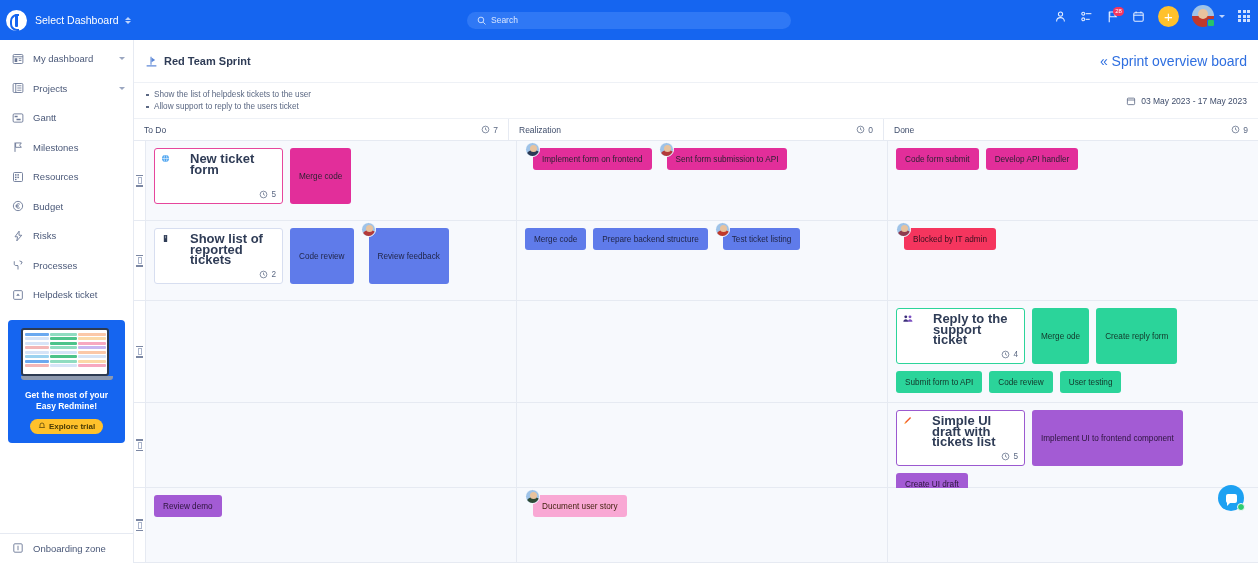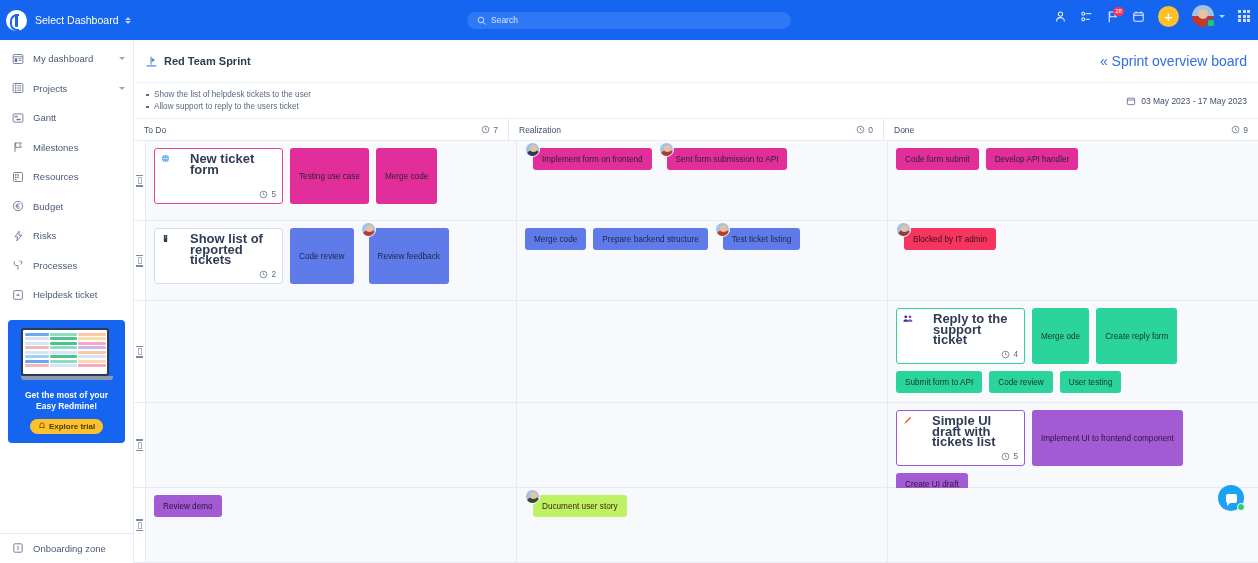--- a/index.html
+++ b/index.html
@@ -214,21 +214,21 @@
   .chip {
     min-height: 22px; border-radius: 3px; padding: 5px 9px;
     font-size: 8.2px; color: #2f3c56; display: flex; align-items: center;
     position: relative; cursor: pointer; white-space: nowrap;
   }
   .chip.pink   { background: #e22e9a; color: #2e2233; }
   .chip.blue   { background: #5f7bea; color: #21264a; }
   .chip.red    { background: #f5355e; color: #3a1020; }
   .chip.green  { background: #2bd49a; color: #13362a; }
   .chip.purple { background: #a35bd4; color: #2c143c; }
-  .chip.orange { background: #bef264; color: #3d1f09; }
+  .chip.orange { background: #f9a8d4; color: #3d1f09; }
   .chip.has-av { margin-left: 8px; }
   .chip-avatar {
     position: absolute; left: -8px; top: -6px; width: 15px; height: 15px;
     border-radius: 50%; overflow: hidden; border: 1px solid #ffffff;
     background: #9fc3e8;
   }
   .chip-avatar .head {
     position: absolute; left: 4px; top: 2px; width: 7px; height: 7px;
     border-radius: 50%; background: #e8c39e;
   }
@@ -574,23 +574,20 @@
                     </svg></span>
                   <span>New ticket form</span>
                 </div>
                 <div class="st-foot">
                   <svg width="9" height="9" viewBox="0 0 16 16">
                     <circle cx="8" cy="8" r="6" fill="none" stroke="#5b6883" stroke-width="1.3"></circle>
                     <path d="M8 4.6V8l2.6 1.6" fill="none" stroke="#5b6883" stroke-width="1.3"></path>
                   </svg>
                   <span>5</span>
                 </div>
-              </div>
-              <div class="chip pink">
-                <span>Testing use case</span>
               </div>
               <div class="chip pink">
                 <span>Merge code</span>
               </div>
             </div>
             <div class="cell">
               <div class="chip pink has-av">
                 <span class="chip-avatar">
                   <span class="body-sh" style="background:#2b3a55"></span>
                   <span class="head"></span>

